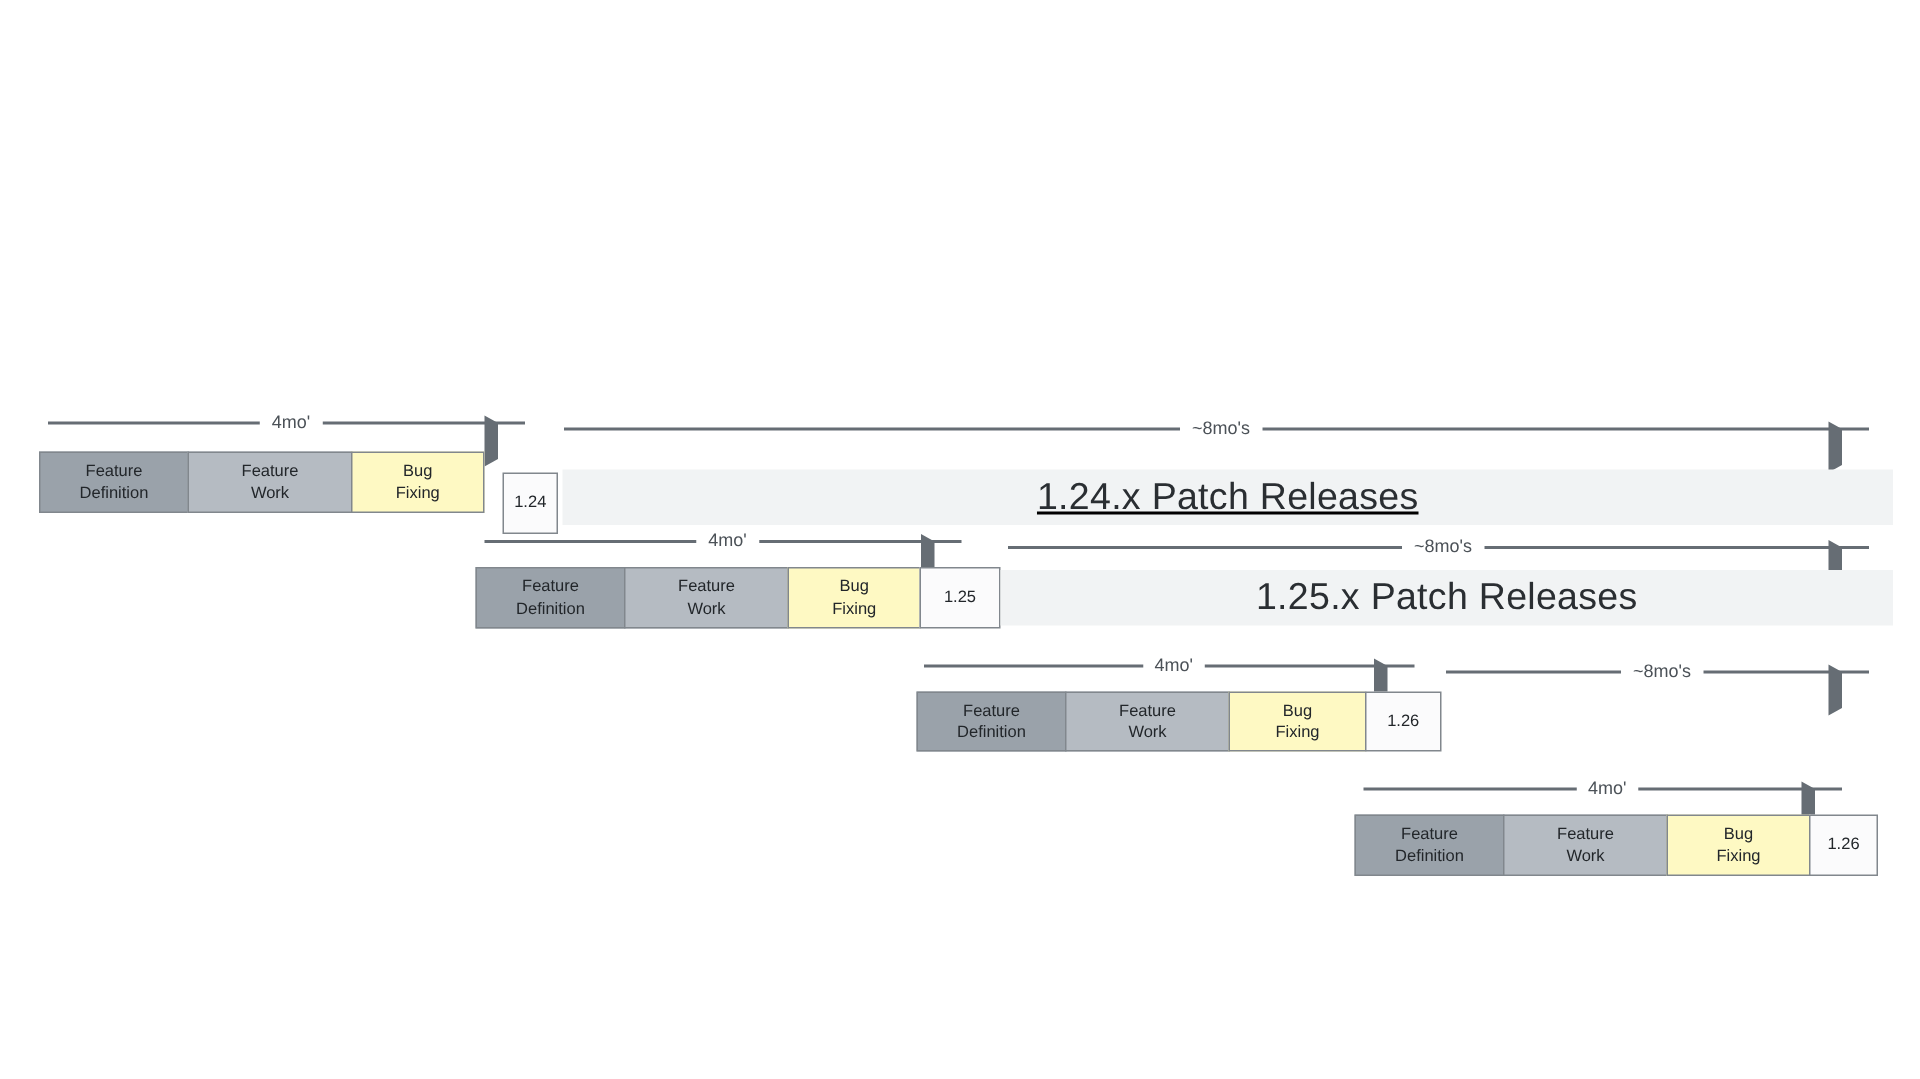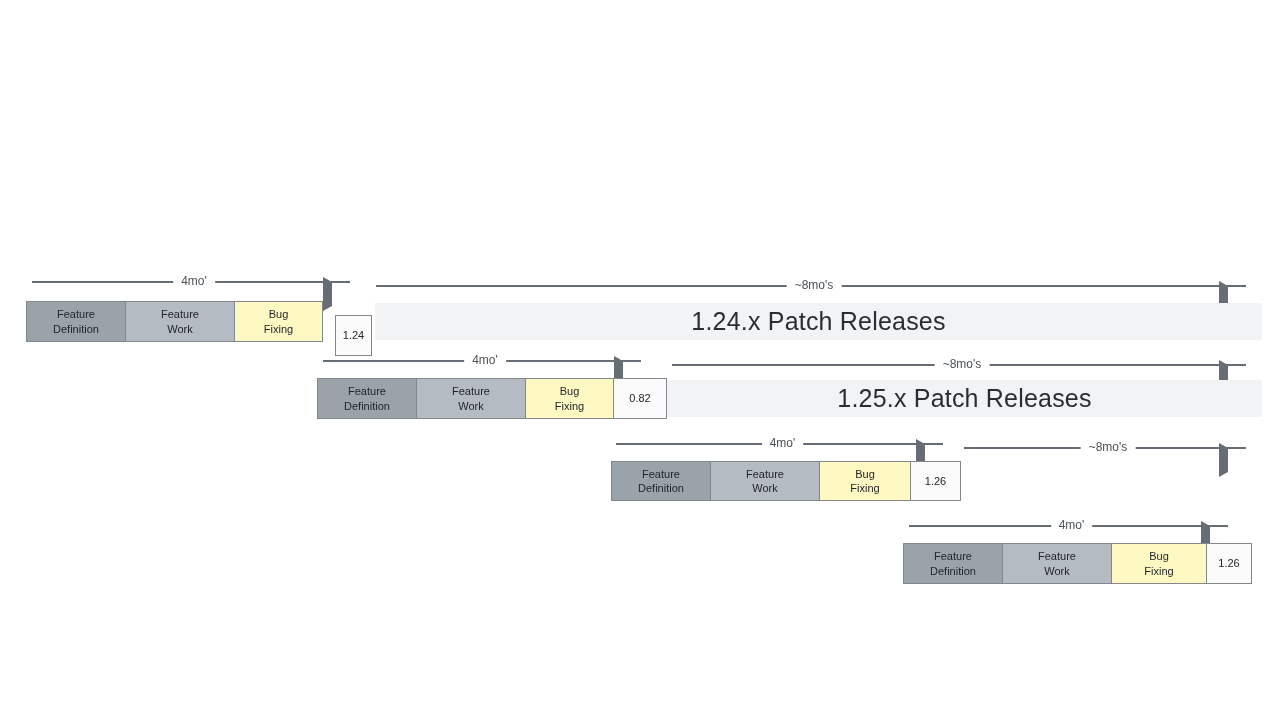--- a/index.html
+++ b/index.html
@@ -80,41 +80,41 @@
     <span class="head"></span>
     <span class="lbl">~8mo's</span>
   </div>
   <div class="box fd" style="left:2px;   top:277px; width:100px; height:41px;">Feature
 Definition</div>
   <div class="box fw" style="left:101px; top:277px; width:110px; height:41px;">Feature
 Work</div>
   <div class="box bf" style="left:210px; top:277px; width:89px;  height:41px;">Bug
 Fixing</div>
   <div class="box ver" style="left:298px; top:291px; width:37px;  height:41px;margin-left:13px;">1.24</div>
-  <div class="patchbar" style="left:351px; top:279px; width:887px; height:37px;">
+  <div class="patchbar" style="left:351px; top:289px; width:887px; height:37px;text-decoration:underline;">
     <span class="patchtext">1.24.x Patch Releases</span>
   </div>
 
   <div class="arrow" style="left:299px; top:331px; width:324px;">
     <span class="line"></span>
     <span class="head"></span>
     <span class="lbl">4mo'</span>
   </div>
   <div class="arrow" style="left:648px; top:335px; width:580px;">
     <span class="line"></span>
     <span class="head"></span>
     <span class="lbl">~8mo's</span>
   </div>
   <div class="box fd" style="left:293px; top:354px; width:100px; height:41px;">Feature
 Definition</div>
   <div class="box fw" style="left:392px; top:354px; width:110px; height:41px;">Feature
 Work</div>
   <div class="box bf" style="left:501px; top:354px; width:89px;  height:41px;">Bug
 Fixing</div>
-  <div class="box ver" style="left:589px; top:354px; width:54px;  height:41px;">0.82</div>
+  <div class="box ver" style="left:589px; top:354px; width:54px;  height:41px;">1.25</div>
   <div class="patchbar" style="left:643px; top:356px; width:595px; height:37px;text-align:right;">
     <span class="patchtext">1.25.x Patch Releases</span>
   </div>
 
   <div class="arrow" style="left:592px; top:414px; width:333px;">
     <span class="line"></span>
     <span class="head"></span>
     <span class="lbl">4mo'</span>
   </div>
   <div class="arrow" style="left:940px; top:418px; width:288px;">

